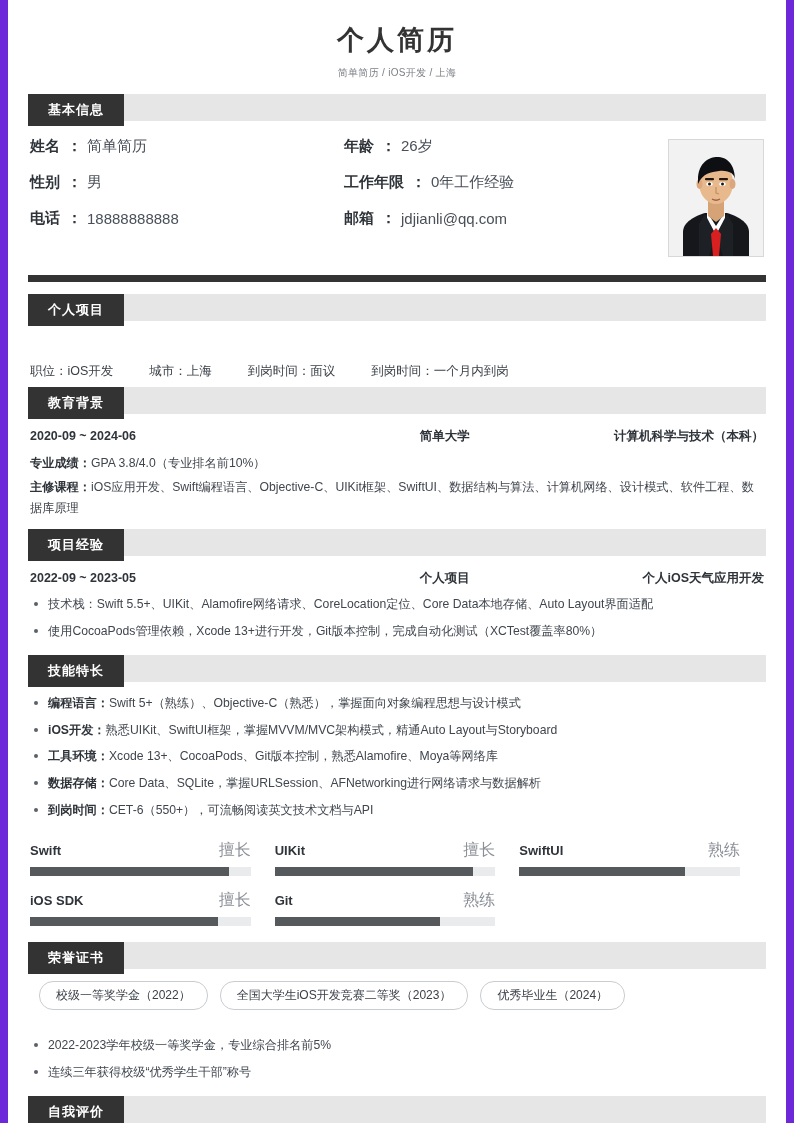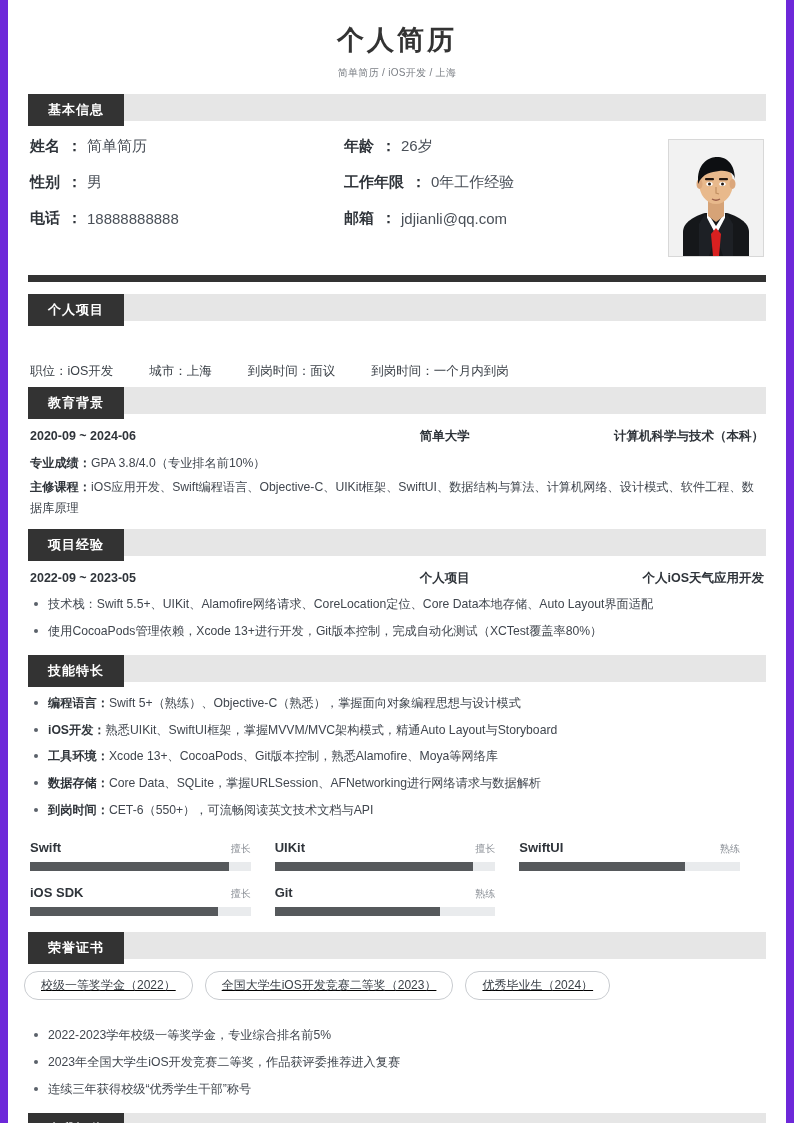--- a/index.html
+++ b/index.html
@@ -201,40 +201,39 @@
     justify-content: space-between;
     align-items: baseline;
     margin-bottom: 6px;
   }
   .skill-name {
     font-size: 13px;
     font-weight: bold;
     color: #2f343a;
   }
   .skill-level {
-    font-size: 10px;
+    font-size: 16px;
     color: #8b9097;
     font-family: Liberation Serif, serif;
   }
   .skill-track {
     height: 9px;
     background: #e9ebed;
     overflow: hidden;
   }
   .skill-fill {
     height: 100%;
     background: #56595c;
   }
 
   
   .tag-row {
     display: flex;
     flex-wrap: wrap;
-    padding: 12px 22px 6px 16px;
-    text-decoration: underline;
+    padding: 12px 22px 6px 31px;
   }
   .tag {
     border: 1px solid #c9ccd0;
     border-radius: 14px;
     padding: 5px 16px;
     font-size: 12px;
     color: #3b4148;
     margin: 0 12px 8px 0;
     white-space: nowrap;
     background: #ffffff;
@@ -460,21 +459,20 @@
       <div class="fill"></div>
     </div>
     <div class="tag-row">
       <span class="tag">校级一等奖学金（2022）</span>
       <span class="tag">全国大学生iOS开发竞赛二等奖（2023）</span>
       <span class="tag">优秀毕业生（2024）</span>
     </div>
     <div class="section-body">
       <ul class="bullets">
         <li>2022-2023学年校级一等奖学金，专业综合排名前5%</li>
-        <li>2023年全国大学生iOS开发竞赛二等奖，作品获评委推荐进入复赛</li>
         <li>连续三年获得校级“优秀学生干部”称号</li>
       </ul>
     </div>
 
     <div class="section-head">
       <div class="tab">自我评价</div>
       <div class="fill"></div>
     </div>
 
   </div>

